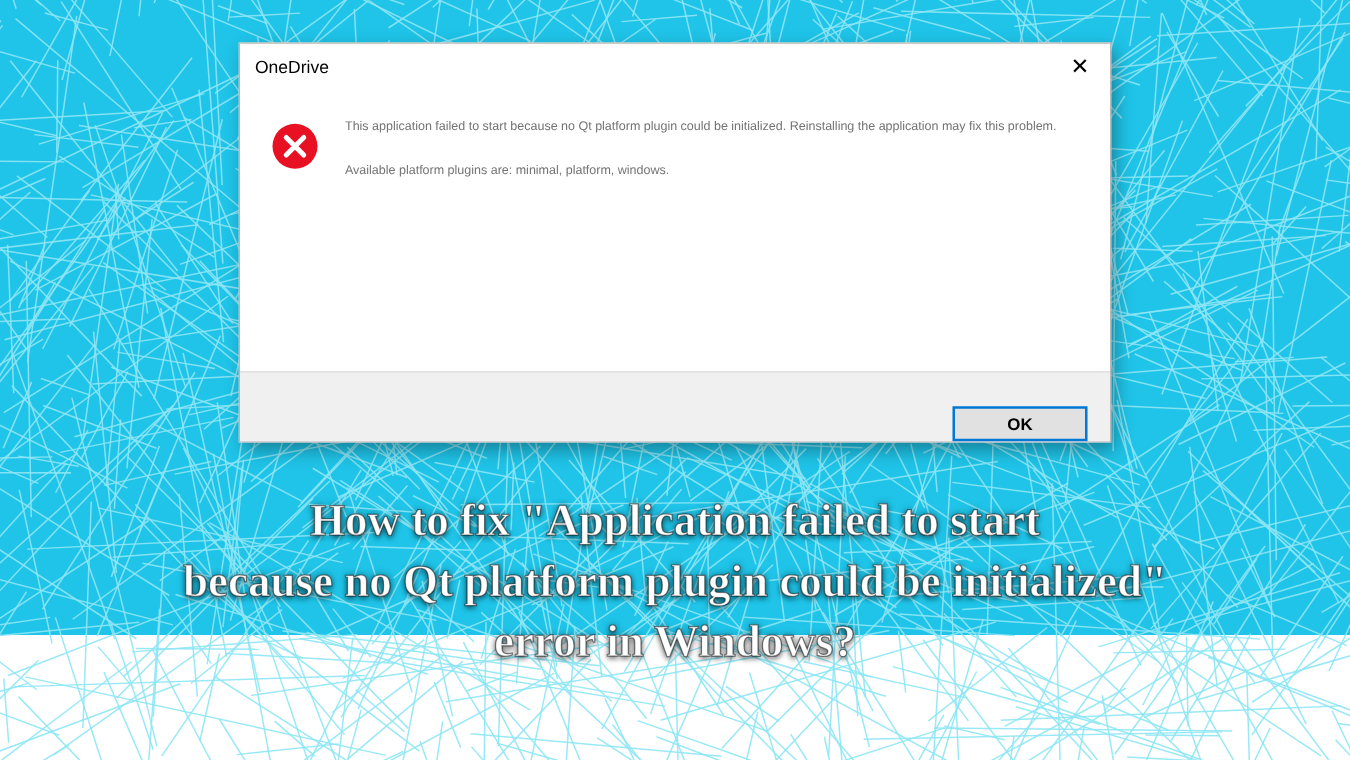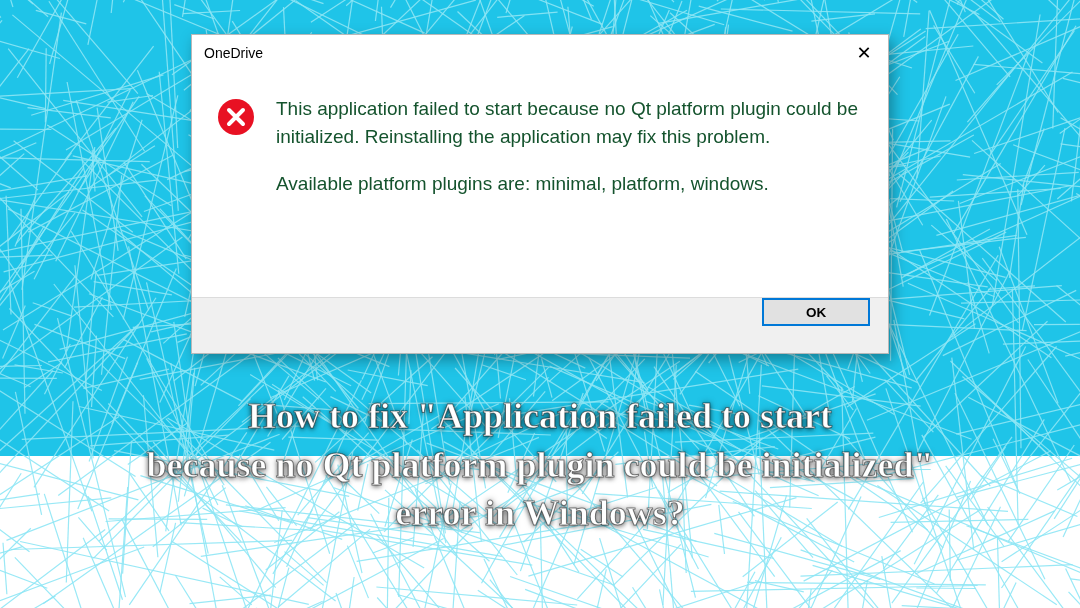--- a/index.html
+++ b/index.html
@@ -1,20 +1,20 @@
 <!DOCTYPE html>
 <html><head>
 <meta charset="utf-8">
 <style>
   * { box-sizing: border-box; margin: 0; padding: 0; }
   html, body { width: 1080px; height: 608px; overflow: hidden; font-family: "Segoe UI", Tahoma, sans-serif; }
   
   .bg {
     width: 1080px;
-    height: 456px;
+    height: 508px;
     background: #1fc4e8;
     position: relative;
   }
   .scribble {
     position: absolute;
     inset: 0;
   }
   .scribble line { stroke: #8ee6f5; stroke-width: 1.2; opacity: 0.9; }
   
   .dialog {
@@ -60,31 +60,31 @@
   }
   .error-icon {
     width: 40px;
     height: 40px;
     flex-shrink: 0;
     margin-top: 2px;
   }
   .error-icon svg { width: 40px; height: 40px; }
   .dialog-text {
     flex: 1;
-    font-size: 19px;
-    color: #14532d;
+    font-size: 10px;
+    color: #737373;
     line-height: 1.45;
   }
   .dialog-text p { margin-bottom: 20px; }
   .dialog-footer {
     height: 56px;
     background: #f0f0f0;
     border-top: 1px solid #dcdcdc;
     display: flex;
-    align-items: flex-start;
+    align-items: flex-end;
     justify-content: flex-end;
     padding-right: 18px;
   }
   .ok-btn {
     width: 108px;
     height: 28px;
     background: #e1e1e1;
     border: 2px solid #0078d7;
     font-size: 13.5px;
     font-weight: 600;

